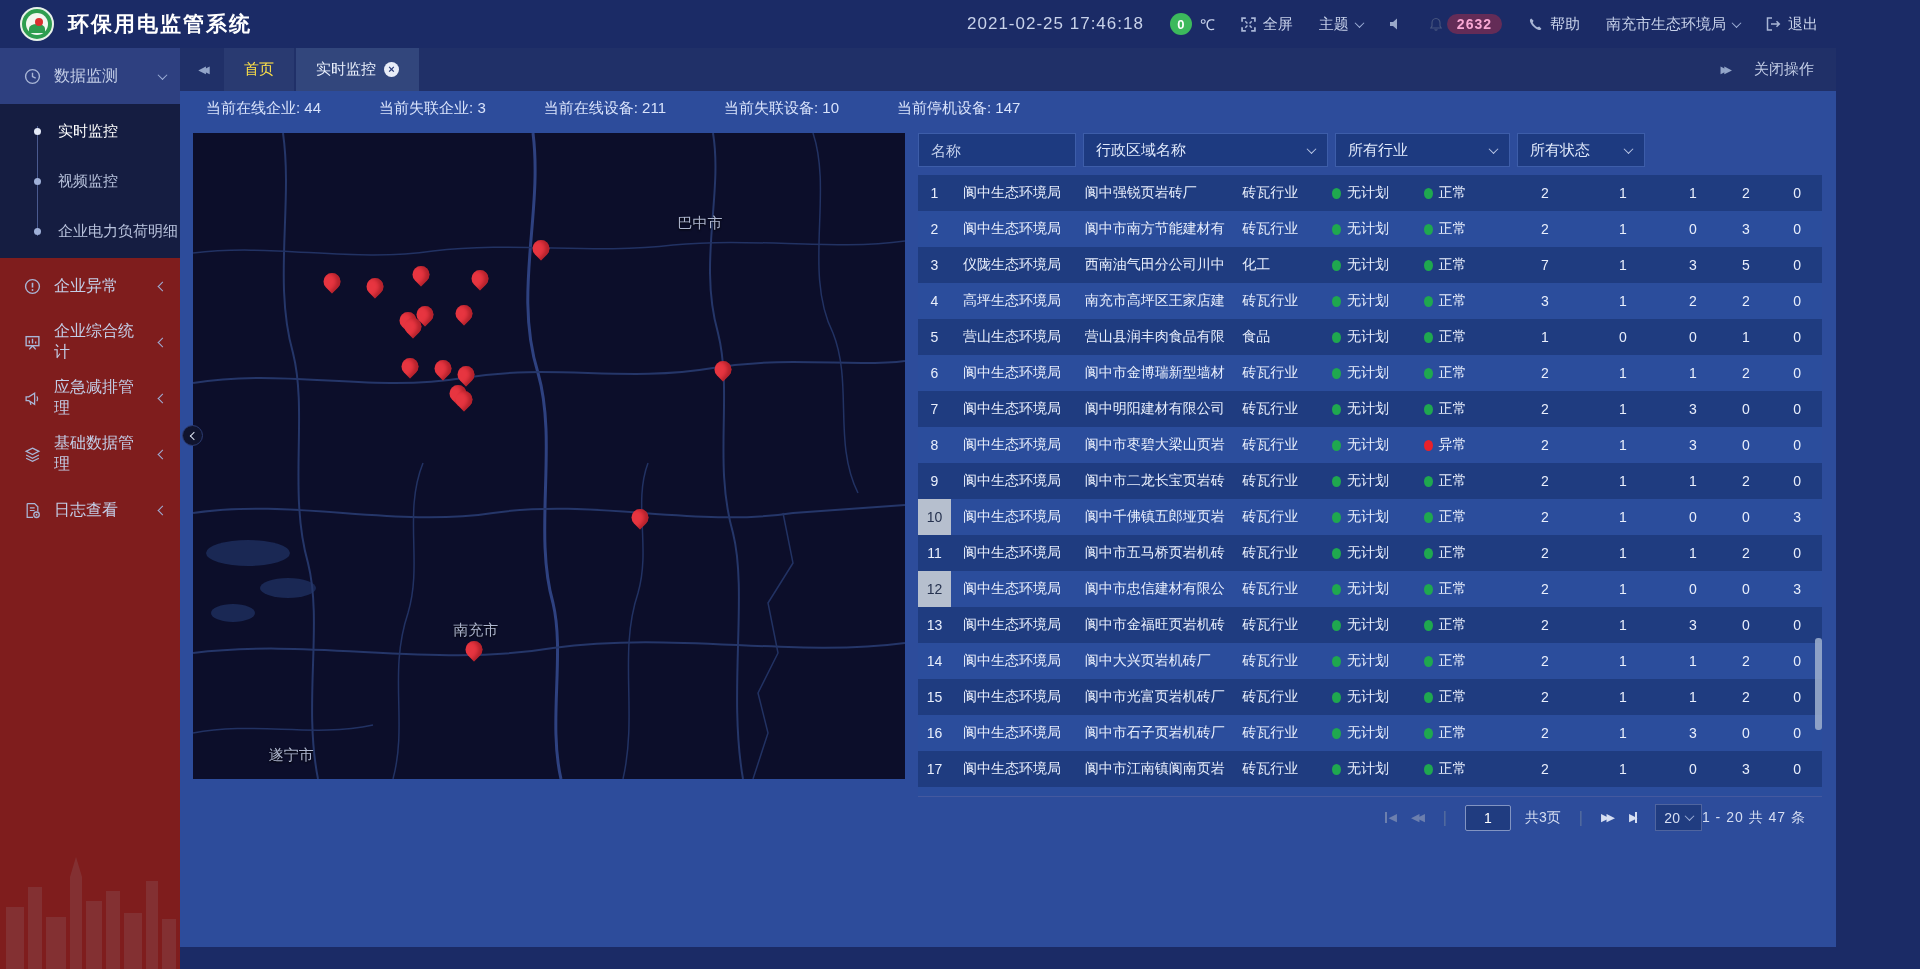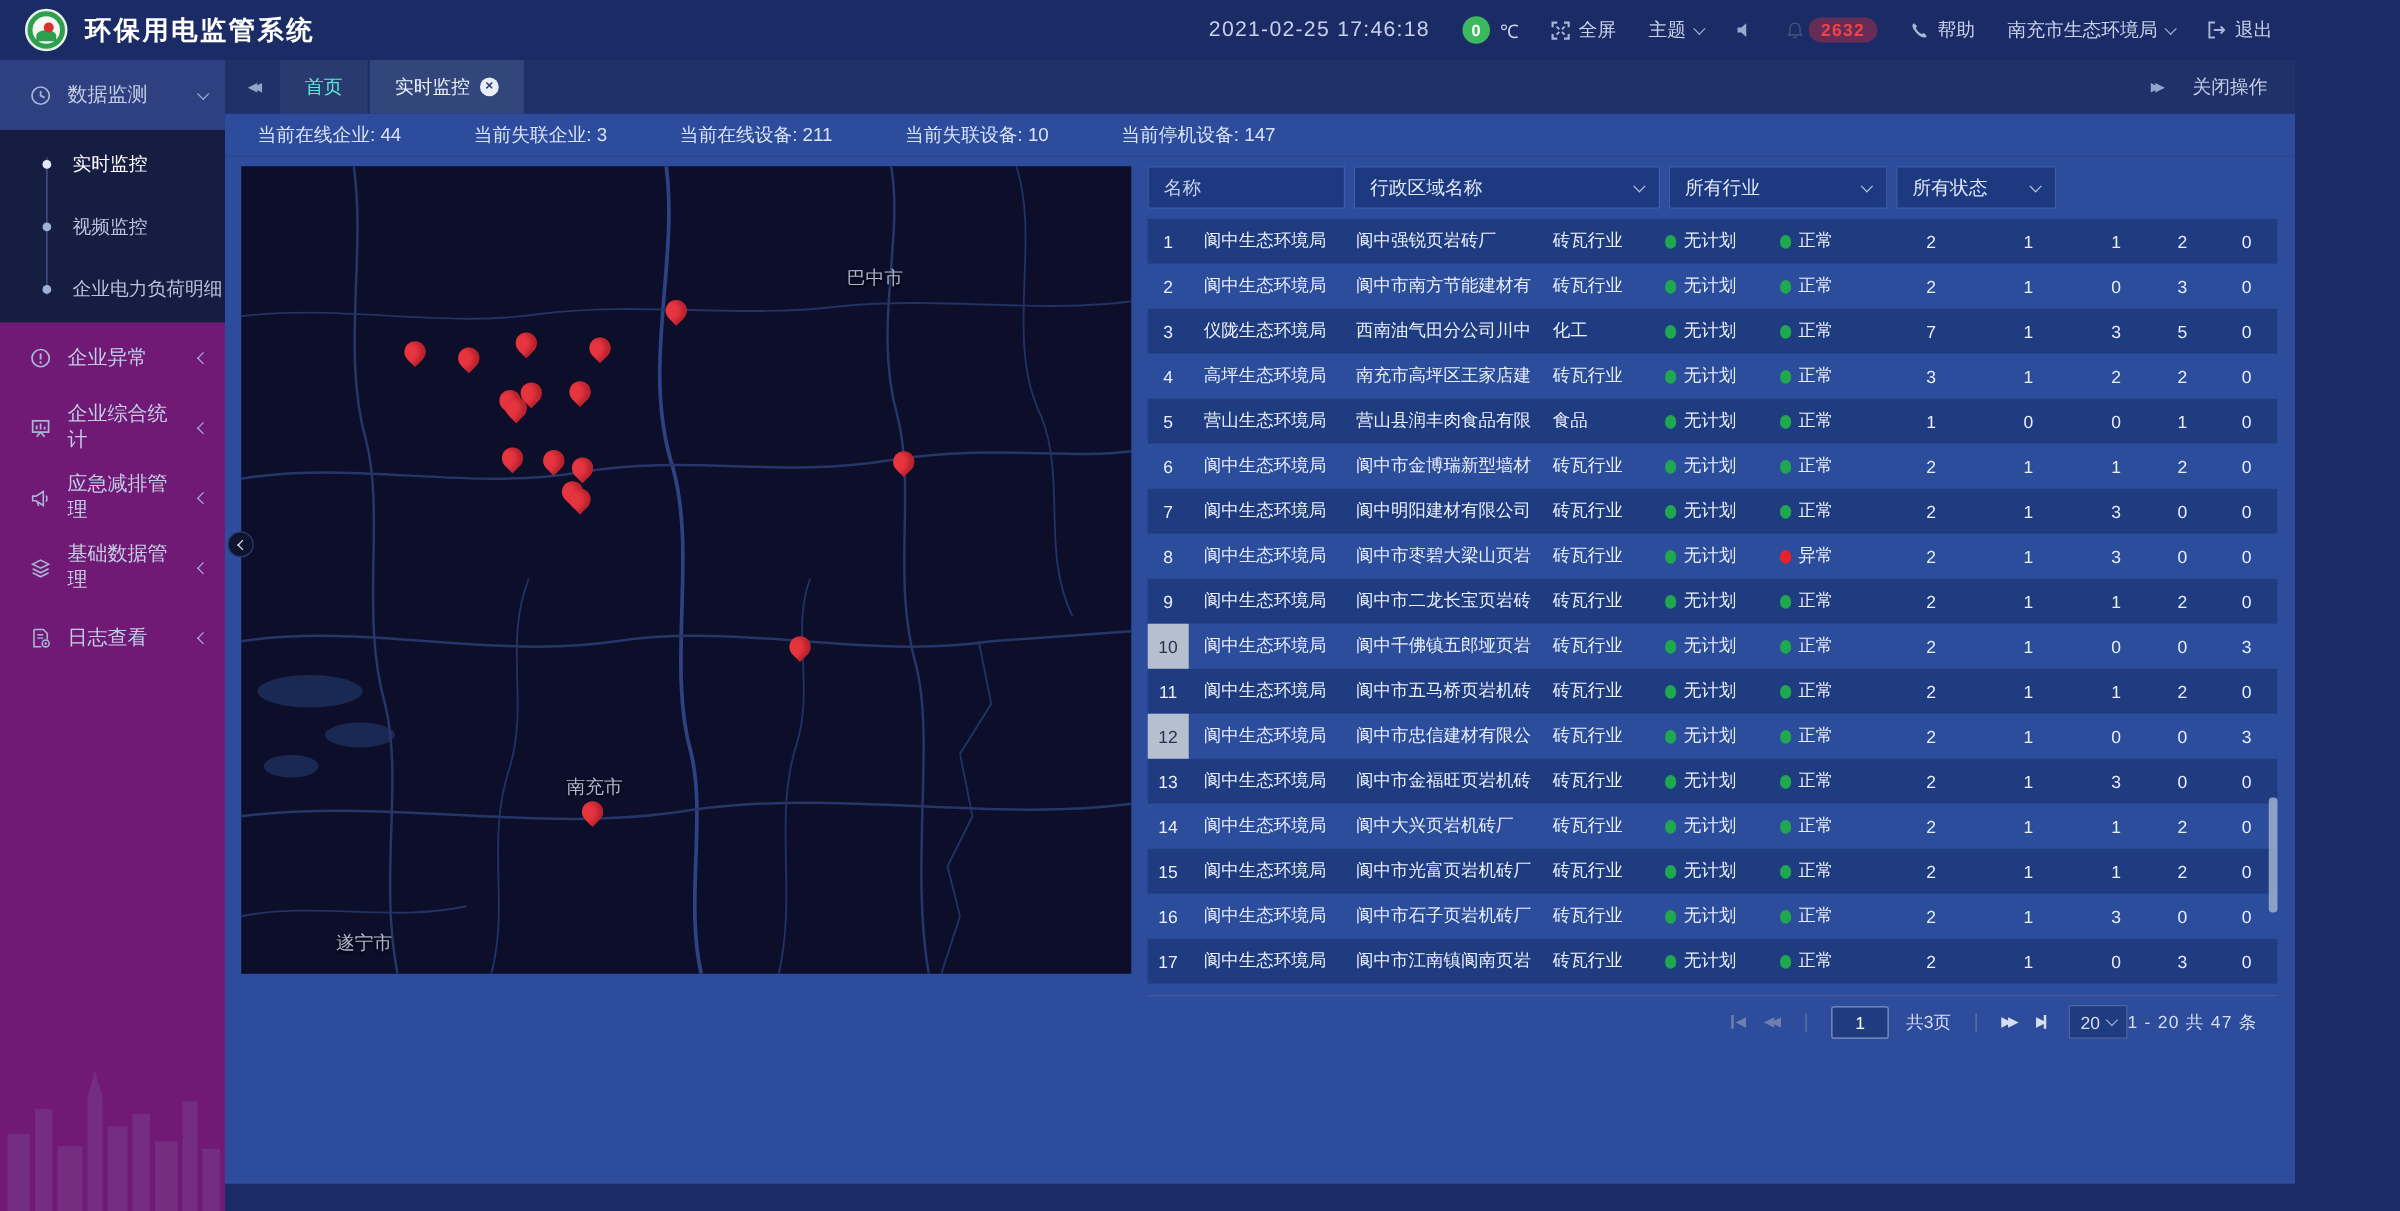--- a/index.html
+++ b/index.html
@@ -21,28 +21,28 @@
   .datetime { font-size:17px; letter-spacing:1px; }
   .temp { display:flex; align-items:center; gap:8px; }
   .temp-badge { width:22px; height:22px; border-radius:50%; background:#3cb95c; color:#fff;
                 font-size:13px; font-weight:bold; display:flex; align-items:center; justify-content:center; }
   .top-btn { display:flex; align-items:center; gap:7px; cursor:pointer; white-space:nowrap; }
   .top-btn svg { display:block; }
   .chev { width:7px; height:7px; border-right:1.5px solid #9fb0d8; border-bottom:1.5px solid #9fb0d8; display:inline-block; }
   .chev.down { transform:rotate(45deg) translate(-1px,-1px); }
   .chev.left { transform:rotate(135deg); }
   .notif { display:flex; align-items:center; gap:4px; }
-  .notif-pill { background:rgba(160,45,75,0.55); color:#ef4444; border-radius:10px; padding:2px 10px;
+  .notif-pill { background:rgba(160,45,75,0.55); color:#f9a8d4; border-radius:10px; padding:2px 10px;
                 font-size:14px; font-weight:bold; letter-spacing:1px;text-align:right; }
 
   
   .shell { flex:1; display:flex; min-height:0; }
 
   
-  .sidebar { width:180px; background:#701a75; position:relative; flex:0 0 180px; overflow:hidden; }
+  .sidebar { width:180px; background:#7f1d1d; position:relative; flex:0 0 180px; overflow:hidden; }
   .side-item { height:56px; display:flex; align-items:center; padding:0 14px 0 22px; gap:12px;
                color:#c3cde6; font-size:16px; cursor:pointer; }
   .side-item.expanded { background:#2e4080; }
   .side-item .s-icon { width:20px; display:flex; justify-content:center; }
   .side-item .s-label { flex:1; }
   .submenu { background:#151d41; position:relative; padding:2px 0; }
   .submenu:before { content:""; position:absolute; left:37px; top:22px; bottom:22px; width:1px; background:#4a5a8f; }
   .sub-item { height:50px; display:flex; align-items:center; padding-left:58px; color:#b9c3dd;
               font-size:15px; position:relative; cursor:pointer; }
   .sub-item .dot { position:absolute; left:34px; width:7px; height:7px; border-radius:50%; background:#9fb0d8; }
@@ -53,21 +53,21 @@
                      background:#10142e; border:1px solid #2c3c72; color:#dfe6f5; display:flex;
                      align-items:center; justify-content:center; cursor:pointer; z-index:5; }
   .collapse-handle .chev { border-color:#dfe6f5; width:6px; height:6px; margin-left:2px; }
 
   
   .main { flex:1; display:flex; flex-direction:column; min-width:0; }
   .tabbar { height:43px; background:#203068; display:flex; align-items:stretch; flex:0 0 43px; }
   .tab-arrow { width:44px; display:flex; align-items:center; justify-content:center; color:#93a5c9;
                font-size:10px; letter-spacing:-4px; cursor:pointer; }
   .tab { display:flex; align-items:center; gap:8px; padding:0 20px; font-size:15px;
-         color:#5eead4; background:#293a71; margin-right:2px; cursor:pointer; }
+         color:#fde047; background:#293a71; margin-right:2px; cursor:pointer; }
   .tab.active { background:#32467c; color:#eaf0fc; }
   .tab-close { width:15px; height:15px; border-radius:50%; background:#e8edf8; color:#2b3c77;
                font-size:11px; line-height:14px; text-align:center; font-weight:bold; }
   .tab-spacer { flex:1; }
   .close-ops { display:flex; align-items:center; gap:26px; padding-right:22px; color:#c3cde6; font-size:15px; }
 
   .statsbar { height:34px; background:#2d4c9b; display:flex; align-items:center; gap:58px;
               padding-left:26px; color:#d9e3fb; font-size:15px; flex:0 0 34px; }
 
   

